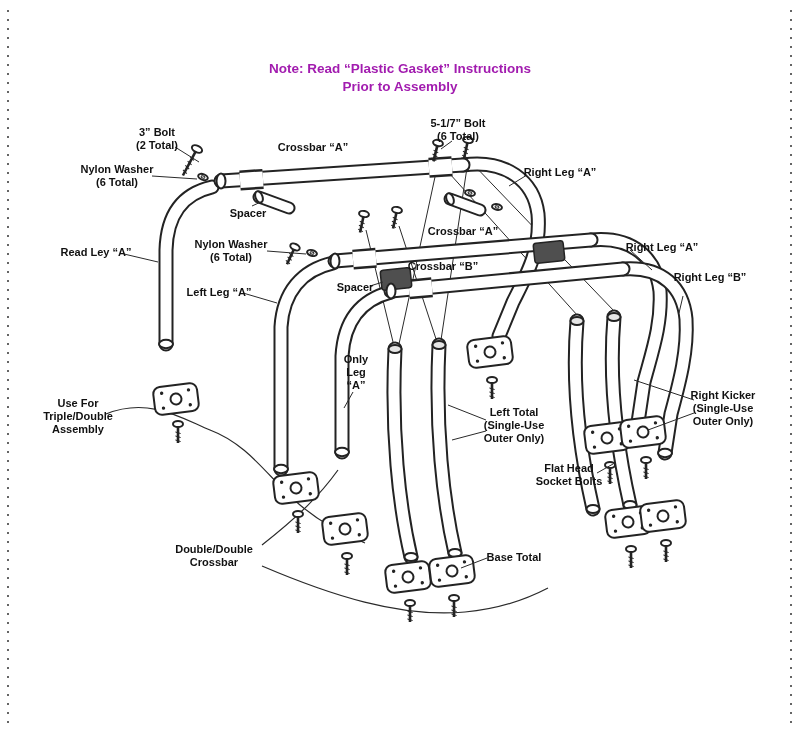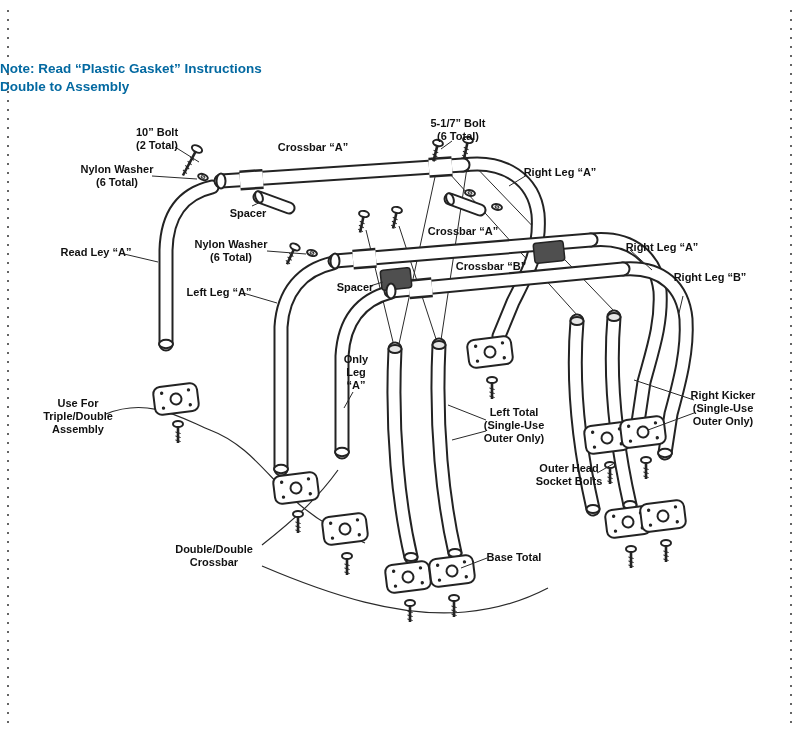--- a/index.html
+++ b/index.html
@@ -1,20 +1,20 @@
 <!DOCTYPE html>
 <html><head>
 <meta charset="utf-8">
 <style>
   html,body{margin:0;padding:0;background:#fff}
   .stage{position:relative;width:800px;height:738px;background:#fff;overflow:hidden;
          font-family:"Liberation Sans",sans-serif}
   .stage svg{position:absolute;left:0;top:0}
-  .title{position:absolute;left:0;right:0;top:60px;
-         font:700 13.5px "Liberation Sans",sans-serif;color:#0369a1;line-height:1.3}
+  .title{position:absolute;left:0;right:0;top:60px;text-align:center;
+         font:700 13.5px "Liberation Sans",sans-serif;color:#a21caf;line-height:1.3}
   .lbl{position:absolute;transform:translate(-50%,-50%);
        font:700 11px "Liberation Sans",sans-serif;color:#111;text-align:center;
        white-space:pre-line;line-height:1.18}
   
   .tube-o{fill:none;stroke:#232323;stroke-width:15;stroke-linecap:round;stroke-linejoin:round}
   .tube-i{fill:none;stroke:#ffffff;stroke-width:11;stroke-linecap:round;stroke-linejoin:round}
   .sp-o{fill:none;stroke:#232323;stroke-width:13;stroke-linecap:round}
   .sp-i{fill:none;stroke:#ffffff;stroke-width:9;stroke-linecap:round}
   .sleeve-o{fill:none;stroke:#232323;stroke-width:20;stroke-linecap:butt}
   .sleeve-i{fill:none;stroke:#ffffff;stroke-width:15;stroke-linecap:butt}
@@ -249,52 +249,52 @@
       <line class="leader" x1="486" y1="431" x2="452" y2="440"></line>
       <line class="leader" x1="694" y1="400" x2="634" y2="380"></line>
       <line class="leader" x1="694" y1="413" x2="648" y2="430"></line>
       <line class="leader" x1="597" y1="473" x2="613" y2="464"></line>
       <line class="leader" x1="487" y1="558" x2="461" y2="568"></line>
     </g>
   </svg>
 
   <div class="title">
     <div>Note: Read “Plastic Gasket” Instructions</div>
-    <div>Double to Assembly</div>
+    <div>Prior to Assembly</div>
   </div>
 
-  <div class="lbl" style="left:157px;top:139px">10” Bolt
+  <div class="lbl" style="left:157px;top:139px">3” Bolt
 (2 Total)</div>
   <div class="lbl" style="left:458px;top:130px">5-1/7” Bolt
 (6 Total)</div>
   <div class="lbl" style="left:313px;top:147px">Crossbar “A”</div>
   <div class="lbl" style="left:117px;top:176px">Nylon Washer
 (6 Total)</div>
   <div class="lbl" style="left:560px;top:172px">Right Leg “A”</div>
   <div class="lbl" style="left:248px;top:213px">Spacer</div>
   <div class="lbl" style="left:96px;top:252px">Read Ley “A”</div>
   <div class="lbl" style="left:463px;top:231px">Crossbar “A”</div>
   <div class="lbl" style="left:231px;top:251px">Nylon Washer
 (6 Total)</div>
   <div class="lbl" style="left:662px;top:247px">Right Leg “A”</div>
-  <div class="lbl" style="left:491px;top:266px">Crossbar “B”</div>
+  <div class="lbl" style="left:443px;top:266px">Crossbar “B”</div>
   <div class="lbl" style="left:219px;top:292px">Left Leg “A”</div>
   <div class="lbl" style="left:355px;top:287px">Spacer</div>
   <div class="lbl" style="left:710px;top:277px">Right Leg “B”</div>
   <div class="lbl" style="left:356px;top:372px">Only
 Leg
 “A”</div>
   <div class="lbl" style="left:78px;top:416px">Use For
 Triple/Double
 Assembly</div>
   <div class="lbl" style="left:514px;top:425px">Left Total
 (Single-Use
 Outer Only)</div>
   <div class="lbl" style="left:723px;top:408px">Right Kicker
 (Single-Use
 Outer Only)</div>
-  <div class="lbl" style="left:569px;top:475px">Outer Head
+  <div class="lbl" style="left:569px;top:475px">Flat Head
 Socket Bolts</div>
   <div class="lbl" style="left:514px;top:557px">Base Total</div>
   <div class="lbl" style="left:214px;top:556px">Double/Double
 Crossbar</div>
 
 </div>
 
 </body></html>

